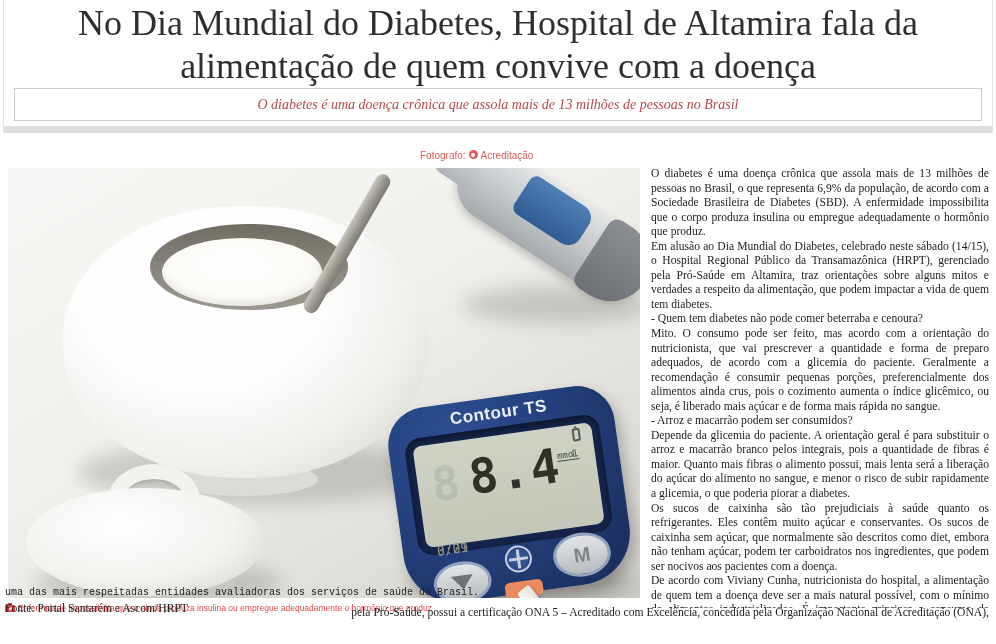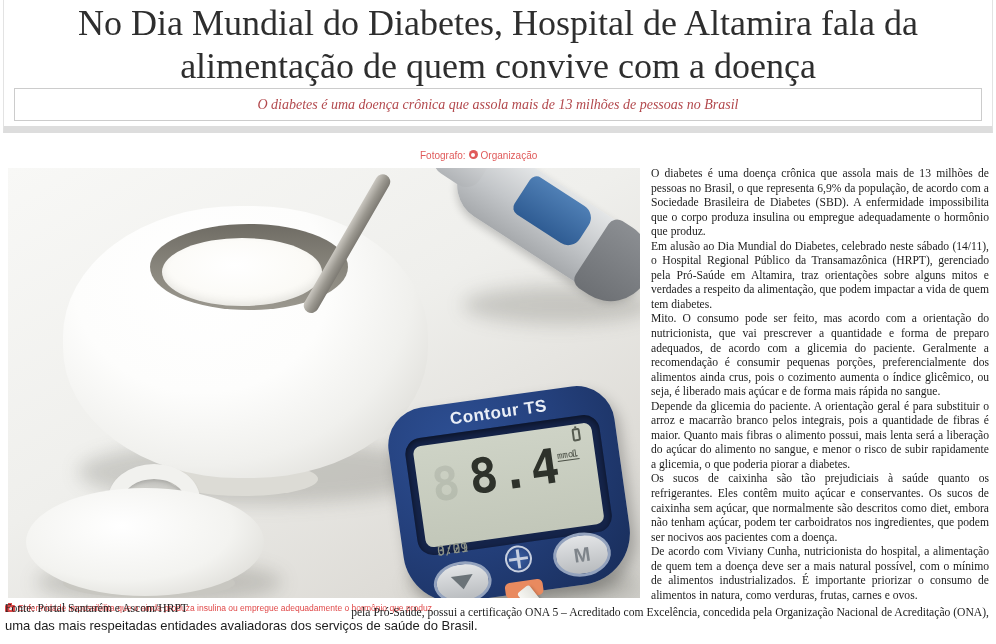--- a/index.html
+++ b/index.html
@@ -100,39 +100,39 @@
   .camera-icon{width:10px;height:7px;background:#e04848;border-radius:1px;position:relative;display:inline-block;}
   .camera-icon::before{content:"";position:absolute;left:3px;top:-2px;width:4px;height:2px;background:#e04848;}
   .camera-icon::after{content:"";position:absolute;left:3.5px;top:2px;width:3px;height:3px;border-radius:50%;background:#fff;}
 
   
   .article-col{position:absolute;left:651px;top:167px;width:338px;height:441px;overflow:hidden;
     font-family:"Liberation Serif",serif;font-size:11.6px;line-height:14.55px;color:#1c1c1c;text-align:justify;}
   .article-col p{margin:0;}
   .cont-line{position:absolute;right:7px;top:606px;white-space:nowrap;
     font-family:"Liberation Serif",serif;font-size:11.6px;color:#1c1c1c;}
-  .cont-line2{position:absolute;left:5px;top:618px;white-space:nowrap;
-    font-family:Liberation Sans, sans-serif;font-size:13px;color:#1c1c1c;}
+  .cont-line2{position:absolute;left:5px;top:587px;white-space:nowrap;
+    font-family:Liberation Mono, monospace;font-size:10px;color:#1c1c1c;}
   .source-line{position:absolute;left:5px;top:602px;white-space:nowrap;
     font-family:"Liberation Serif",serif;font-size:11.6px;color:#1c1c1c;}
 </style>
 </head>
 <body>
 
 <div class="header-card">
   <h1 class="headline">No Dia Mundial do Diabetes, Hospital de Altamira fala da alimentação de quem convive com a doença</h1>
   <div class="subhead-box">
     <span class="subhead-text">O diabetes é uma doença crônica que assola mais de 13 milhões de pessoas no Brasil</span>
   </div>
 </div>
 
 <div class="photo-credit">
   <span>Fotografo:</span>
   <span class="credit-badge"></span>
-  <span>Organização</span>
+  <span>Acreditação</span>
 </div>
 
 <div class="photo">
   <div class="soft-shadow bowl-shadow"></div>
   <div class="bowl-foot"></div>
   <div class="bowl-body"></div>
   <div class="bowl-mouth"></div>
   <div class="sugar"></div>
   <div class="spoon"></div>
 
@@ -177,22 +177,24 @@
   </div>
 </div>
 
 <div class="photo-caption">
   <span class="camera-icon"></span>
   <span>Enfermidade impossibilita que o ainda produza insulina ou empregue adequadamente o hormônio que produz</span>
 </div>
 
 <div class="article-col">
     <p>O diabetes é uma doença crônica que assola mais de 13 milhões de pessoas no Brasil, o que representa 6,9% da população, de acordo com a Sociedade Brasileira de Diabetes (SBD). A enfermidade impossibilita que o corpo produza insulina ou empregue adequadamente o hormônio que produz.</p>
-    <p>Em alusão ao Dia Mundial do Diabetes, celebrado neste sábado (14/11), o Hospital Regional Público da Transamazônica (HRPT), gerenciado pela Pró-Saúde em Altamira, traz orientações sobre alguns mitos e verdades a respeito da alimentação, que podem impactar a vida de quem tem diabetes.</p>
+    <p>Em alusão ao Dia Mundial do Diabetes, celebrado neste sábado (14/15), o Hospital Regional Público da Transamazônica (HRPT), gerenciado pela Pró-Saúde em Altamira, traz orientações sobre alguns mitos e verdades a respeito da alimentação, que podem impactar a vida de quem tem diabetes.</p>
+    <p>- Quem tem diabetes não pode comer beterraba e cenoura?</p>
     <p>Mito. O consumo pode ser feito, mas acordo com a orientação do nutricionista, que vai prescrever a quantidade e forma de preparo adequados, de acordo com a glicemia do paciente. Geralmente a recomendação é consumir pequenas porções, preferencialmente dos alimentos ainda crus, pois o cozimento aumenta o índice glicêmico, ou seja, é liberado mais açúcar e de forma mais rápida no sangue.</p>
+    <p>- Arroz e macarrão podem ser consumidos?</p>
     <p>Depende da glicemia do paciente. A orientação geral é para substituir o arroz e macarrão branco pelos integrais, pois a quantidade de fibras é maior. Quanto mais fibras o alimento possui, mais lenta será a liberação do açúcar do alimento no sangue, e menor o risco de subir rapidamente a glicemia, o que poderia piorar a diabetes.</p>
     <p>Os sucos de caixinha são tão prejudiciais à saúde quanto os refrigerantes. Eles contêm muito açúcar e conservantes. Os sucos de caixinha sem açúcar, que normalmente são descritos como diet, embora não tenham açúcar, podem ter carboidratos nos ingredientes, que podem ser nocivos aos pacientes com a doença.</p>
     <p>De acordo com Viviany Cunha, nutricionista do hospital, a alimentação de quem tem a doença deve ser a mais natural possível, com o mínimo de alimentos industrializados. É importante priorizar o consumo de alimentos in natura, como verduras, frutas, carnes e ovos.</p>
   </div>
 
 <div class="cont-line">pela Pró-Saúde, possui a certificação ONA 5 – Acreditado com Excelência, concedida pela Organização Nacional de Acreditação (ONA),</div>
 <div class="cont-line2">uma das mais respeitadas entidades avaliadoras dos serviços de saúde do Brasil.</div>
 <div class="source-line">Fonte: Portal Santarém e Ascom/HRPT</div>
 
 </body></html>

